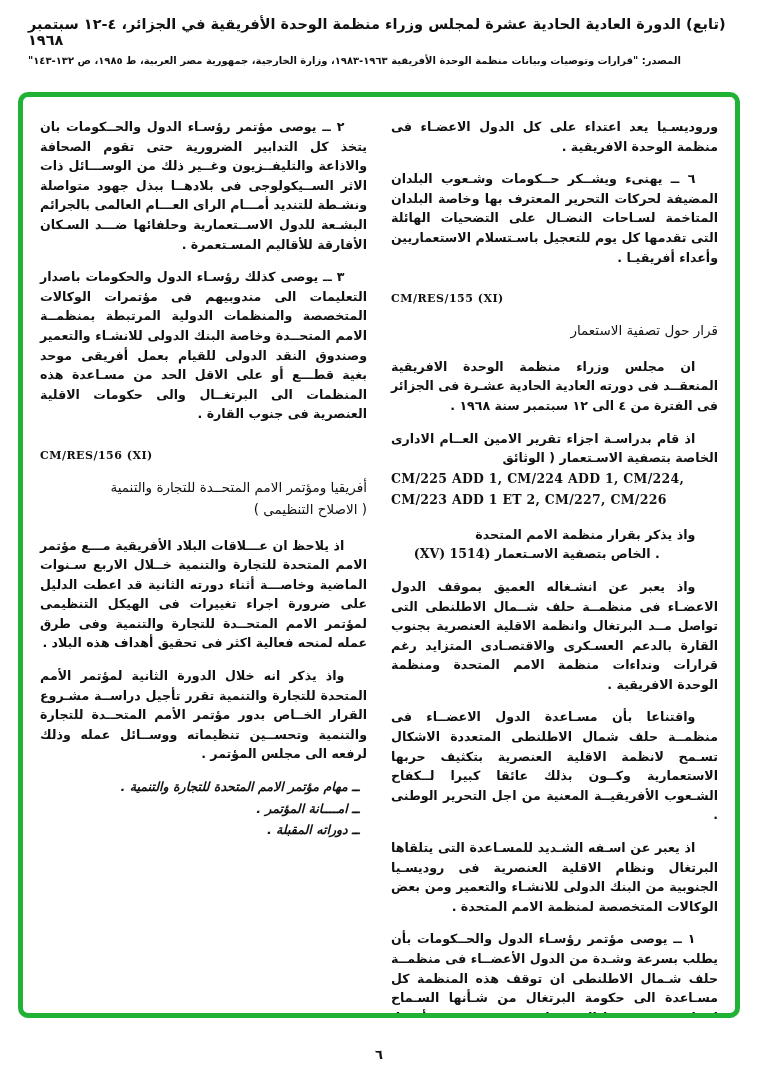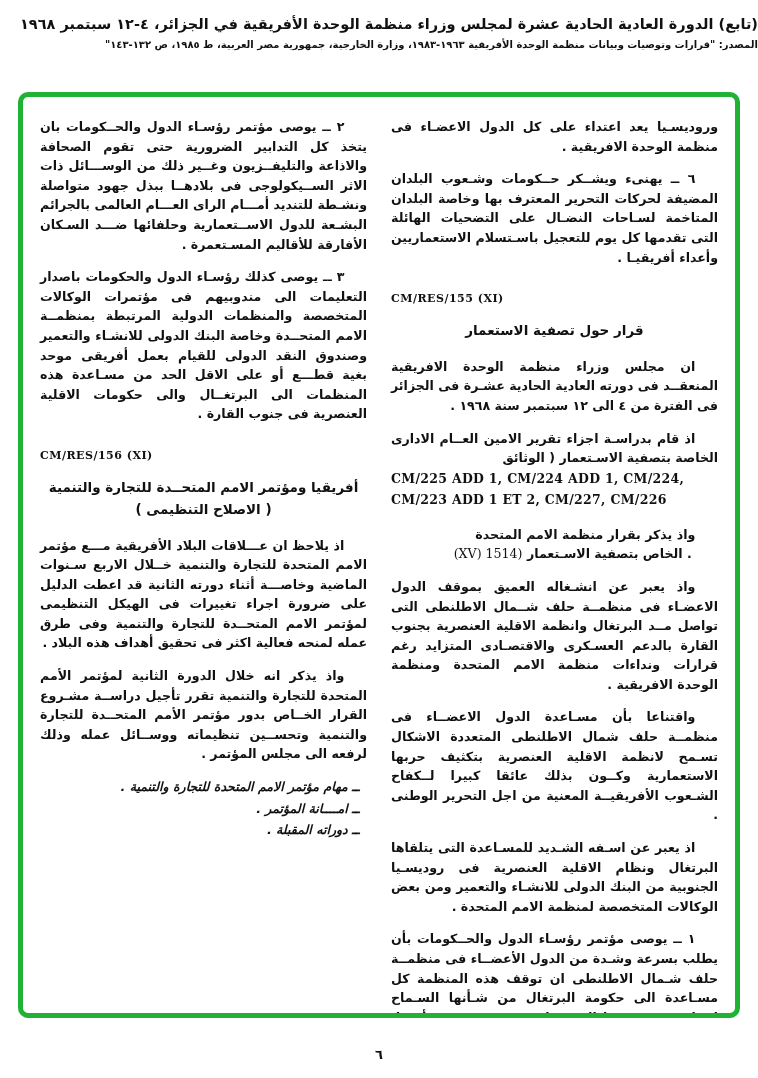--- a/index.html
+++ b/index.html
@@ -3,46 +3,46 @@
 <meta charset="utf-8">
 <style>
   :root { --green:#1fb235; --ink:#111111; --paper:#ffffff; }
   * { box-sizing: border-box; }
   html,body { margin:0; padding:0; }
   body {
     width:758px; height:1078px; background:var(--paper);
     font-family:"DejaVu Sans", sans-serif; color:var(--ink);
     position:relative; overflow:hidden;
   }
-  .page-header { text-align:right; padding-top:16px; direction:rtl; }
+  .page-header { text-align:left; padding-top:16px; direction:rtl;padding-left:28px; }
   .hdr-title { font-size:14.5px; font-weight:bold; letter-spacing:0; }
   .hdr-source { font-size:10px; font-weight:bold; margin-top:7px; }
   .frame {
     position:absolute; left:18px; top:92px; width:722px; height:926px;
     border:5px solid var(--green); border-radius:10px;
     padding:20px 17px 14px 17px; overflow:hidden; background:var(--paper);
   }
   .cols { display:flex; direction:rtl; gap:24px; height:100%; }
   .col { flex:1 1 0; direction:rtl; text-align:justify;
          font-size:12.6px; line-height:19.6px; font-weight:bold; }
   .col p { margin:0 0 13px 0; }
   .col p.indent { text-indent:1.8em; }
   .res-code {
     direction:ltr; text-align:left; font-family:"DejaVu Serif", serif;
     font-weight:600; font-size:11px; letter-spacing:0.5px;
     margin:22px 0 8px 0;
   }
-  .res-title { text-align:center; font-weight:700; font-size:13.5px;
+  .res-title { font-weight:400; font-size:13.5px;
                margin:10px 0 16px 0; line-height:22px; }
   .doc-refs { direction:ltr; text-align:left; font-family:"DejaVu Serif", serif;
               font-weight:600; font-size:12.5px; letter-spacing:0.3px;
               margin:0 0 3px 0; line-height:18px; }
   .doc-refs.last { margin-bottom:16px; }
   .recall-line2 { display:block; direction:ltr; text-align:left; }
-  .recall-line2 .latin { font-family:"DejaVu Serif", serif; font-weight:400;margin-left:40px; }
+  .recall-line2 .latin { font-family:"DejaVu Serif", serif; font-weight:700; }
   .bullets { margin-top:11px; padding-right:0.6em;font-style:italic; }
   .bullet { margin:0 0 2px 0; }
   .page-footer { position:absolute; bottom:16px; left:0; right:0;
                  text-align:center; font-size:13px; font-weight:bold; }
 </style>
 </head>
 <body>
 
 <div class="page-header">
   <div class="hdr-title">(تابع) الدورة العادية الحادية عشرة لمجلس وزراء منظمة الوحدة الأفريقية في الجزائر، ٤-١٢ سبتمبر ١٩٦٨</div>

